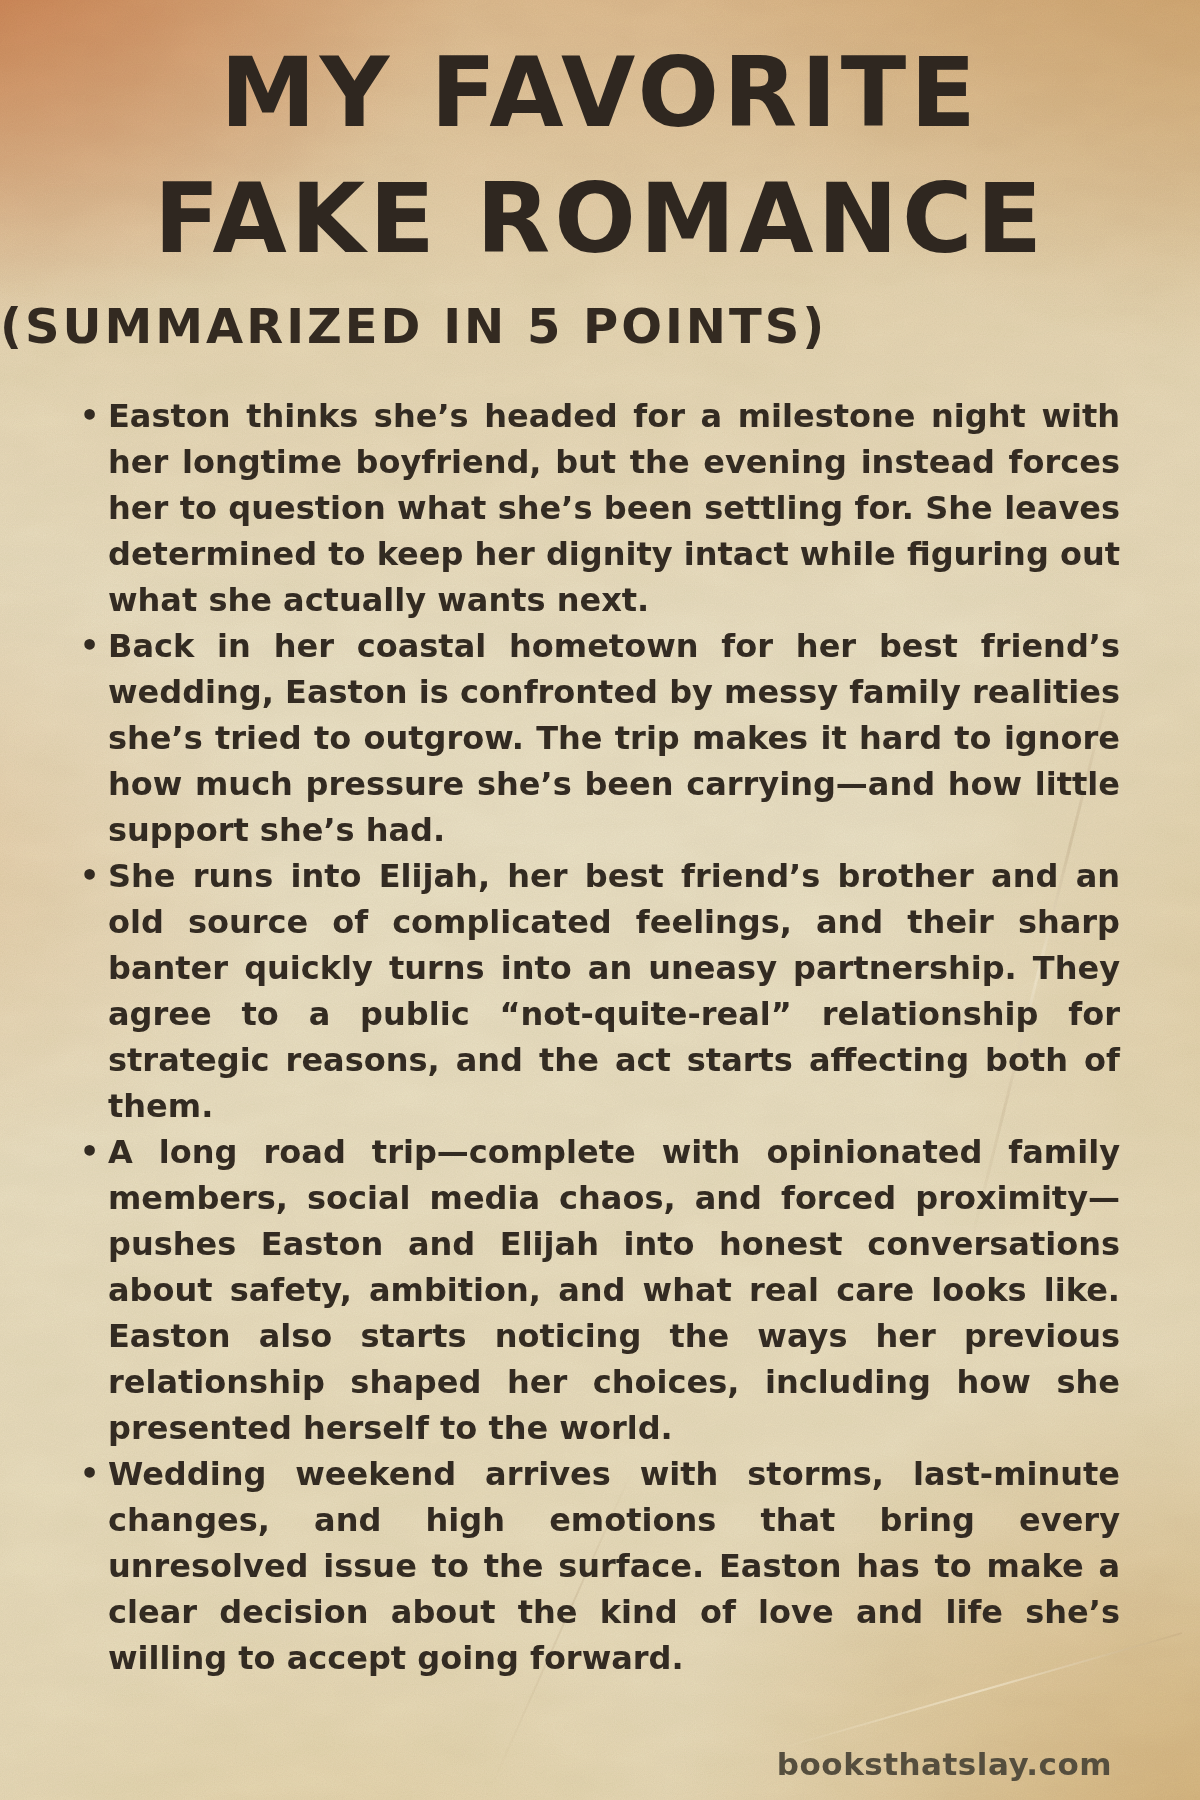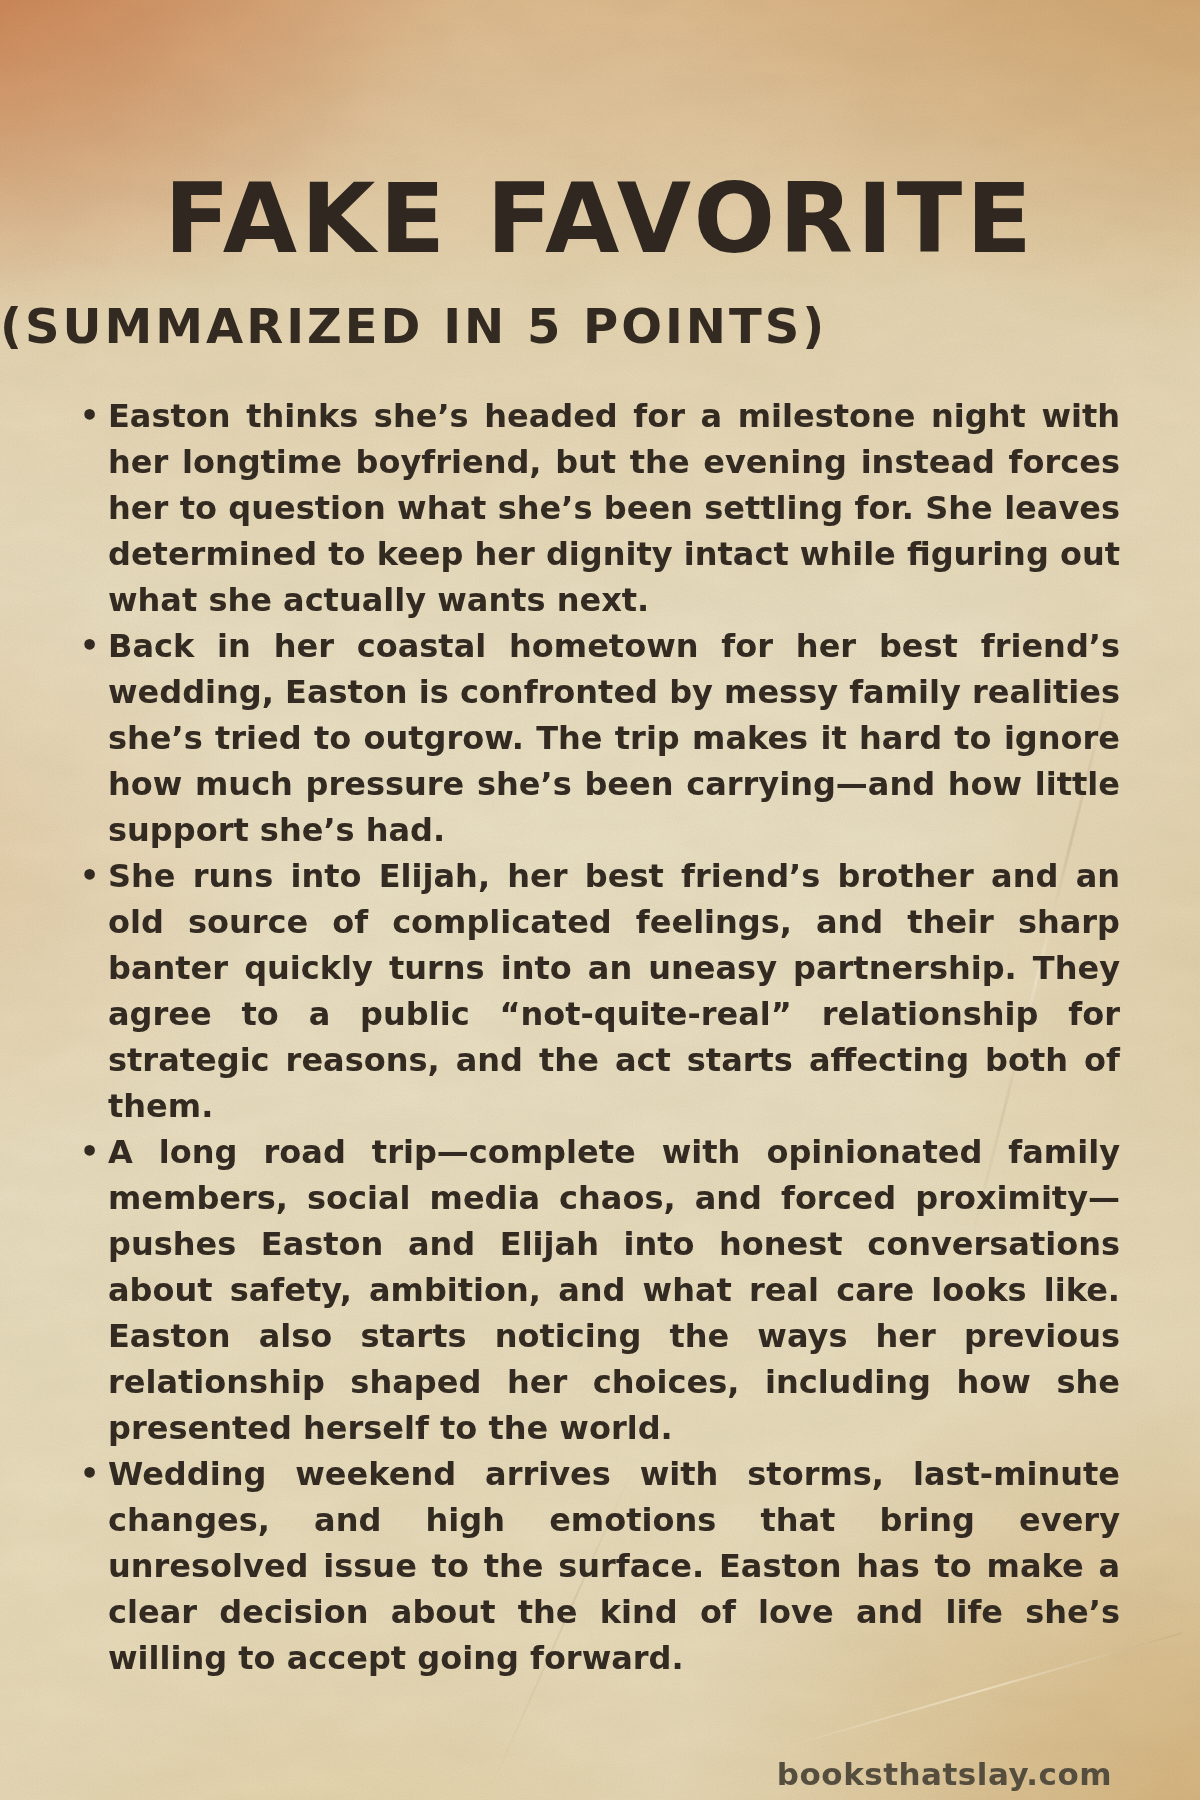--- a/index.html
+++ b/index.html
@@ -71,21 +71,21 @@
     font-size:32px; line-height:46px; font-weight:bold;
     color:#332b22;
     text-align:justify;
     text-align-last:left;
   }
   .summary-list .dot {
     position:absolute; left:2px; top:0;
     font-size:30px; line-height:46px;
   }
   .footer {
-    position:absolute; right:88px; bottom:8px; z-index:3;
+    position:absolute; right:88px; bottom:18px; z-index:3;
     font-size:31px; font-weight:bold; letter-spacing:0.5px;
     color:#554e3e;
   }
 </style>
 </head>
 <body>
 
 <div class="page">
   <div class="bg-base"></div>
 
@@ -104,22 +104,22 @@
     </filter>
     <rect width="100%" height="100%" filter="url(#mottleF)"></rect>
   </svg>
 
   <div class="crease crease-1"></div>
   <div class="crease crease-2"></div>
   <div class="crease crease-3"></div>
 
   <div class="content">
     <h1 class="title">
-      <br>
-      <span>FAKE FAVORITE</span>
+      <span>MY FAVORITE</span><br>
+      <span>FAKE ROMANCE</span>
     </h1>
     <div class="subtitle">(SUMMARIZED IN 5 POINTS)</div>
 
     <ul class="summary-list">
       <li>
         <span class="dot">•</span>
         <span>Easton thinks she’s headed for a milestone night with her longtime boyfriend, but the evening instead forces her to question what she’s been settling for. She leaves determined to keep her dignity intact while figuring out what she actually wants next.</span>
       </li>
       <li>
         <span class="dot">•</span>

